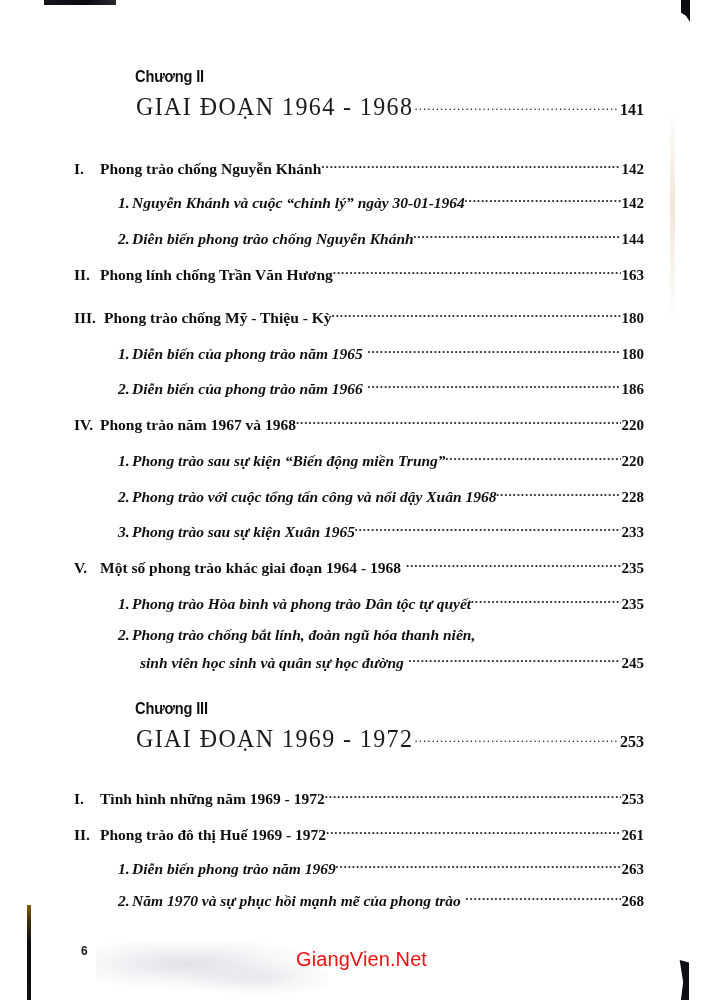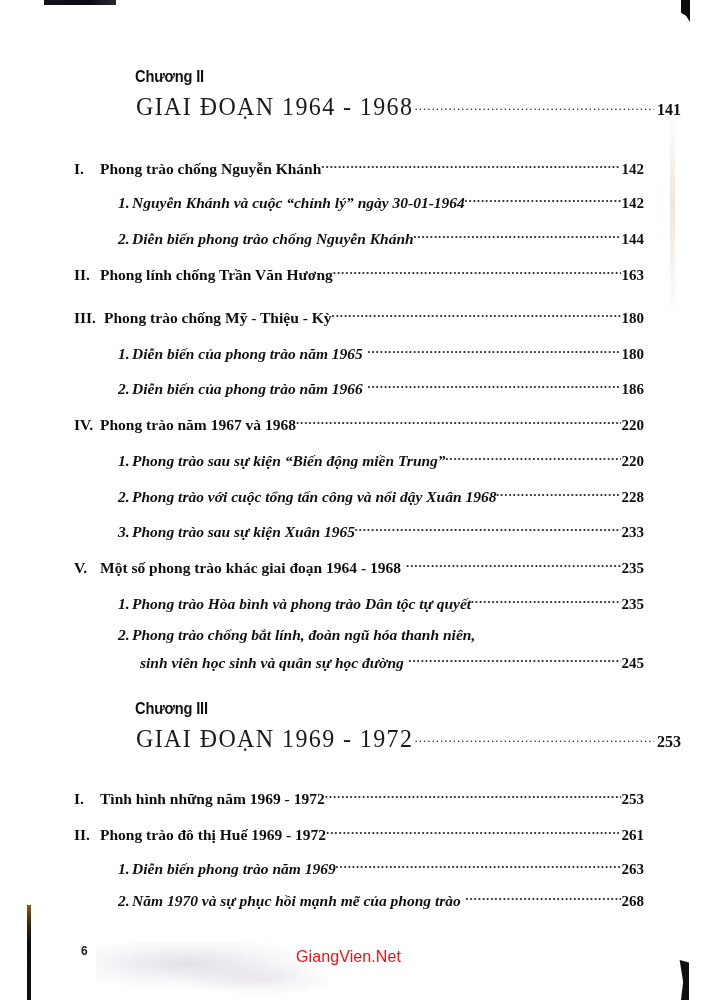--- a/index.html
+++ b/index.html
@@ -108,21 +108,21 @@
     margin-left: 135px;
     transform: scaleX(0.86);
     transform-origin: left center;
     line-height: 22px;
   }
 
   .chapter-title-row {
     display: flex;
     align-items: baseline;
     margin-left: 136px;
-    margin-right: 26px;
+    margin-right: 63px;
     margin-top: 6px;
   }
   .chapter-title-text {
     font-family: "Liberation Serif", "DejaVu Serif", serif;
     font-size: 24px;
     font-weight: 400;
     letter-spacing: 1.4px;
     color: #1a1a1a;
     white-space: nowrap;
     transform: scaleY(1.04);
@@ -252,21 +252,21 @@
     font-size: 12px;
     font-weight: bold;
     color: #1b1b1b;
     z-index: 4;
   }
   .watermark {
     position: absolute;
     left: 296px;
     top: 948px;
     font-family: "Liberation Sans", "DejaVu Sans", sans-serif;
-    font-size: 16px;
+    font-size: 20px;
     font-weight: 400;
     color: #ee1111;
     letter-spacing: 0.1px;
     z-index: 4;
   }
 </style>
 </head>
 <body>
 
 <div class="scan-corner-tl"></div>

